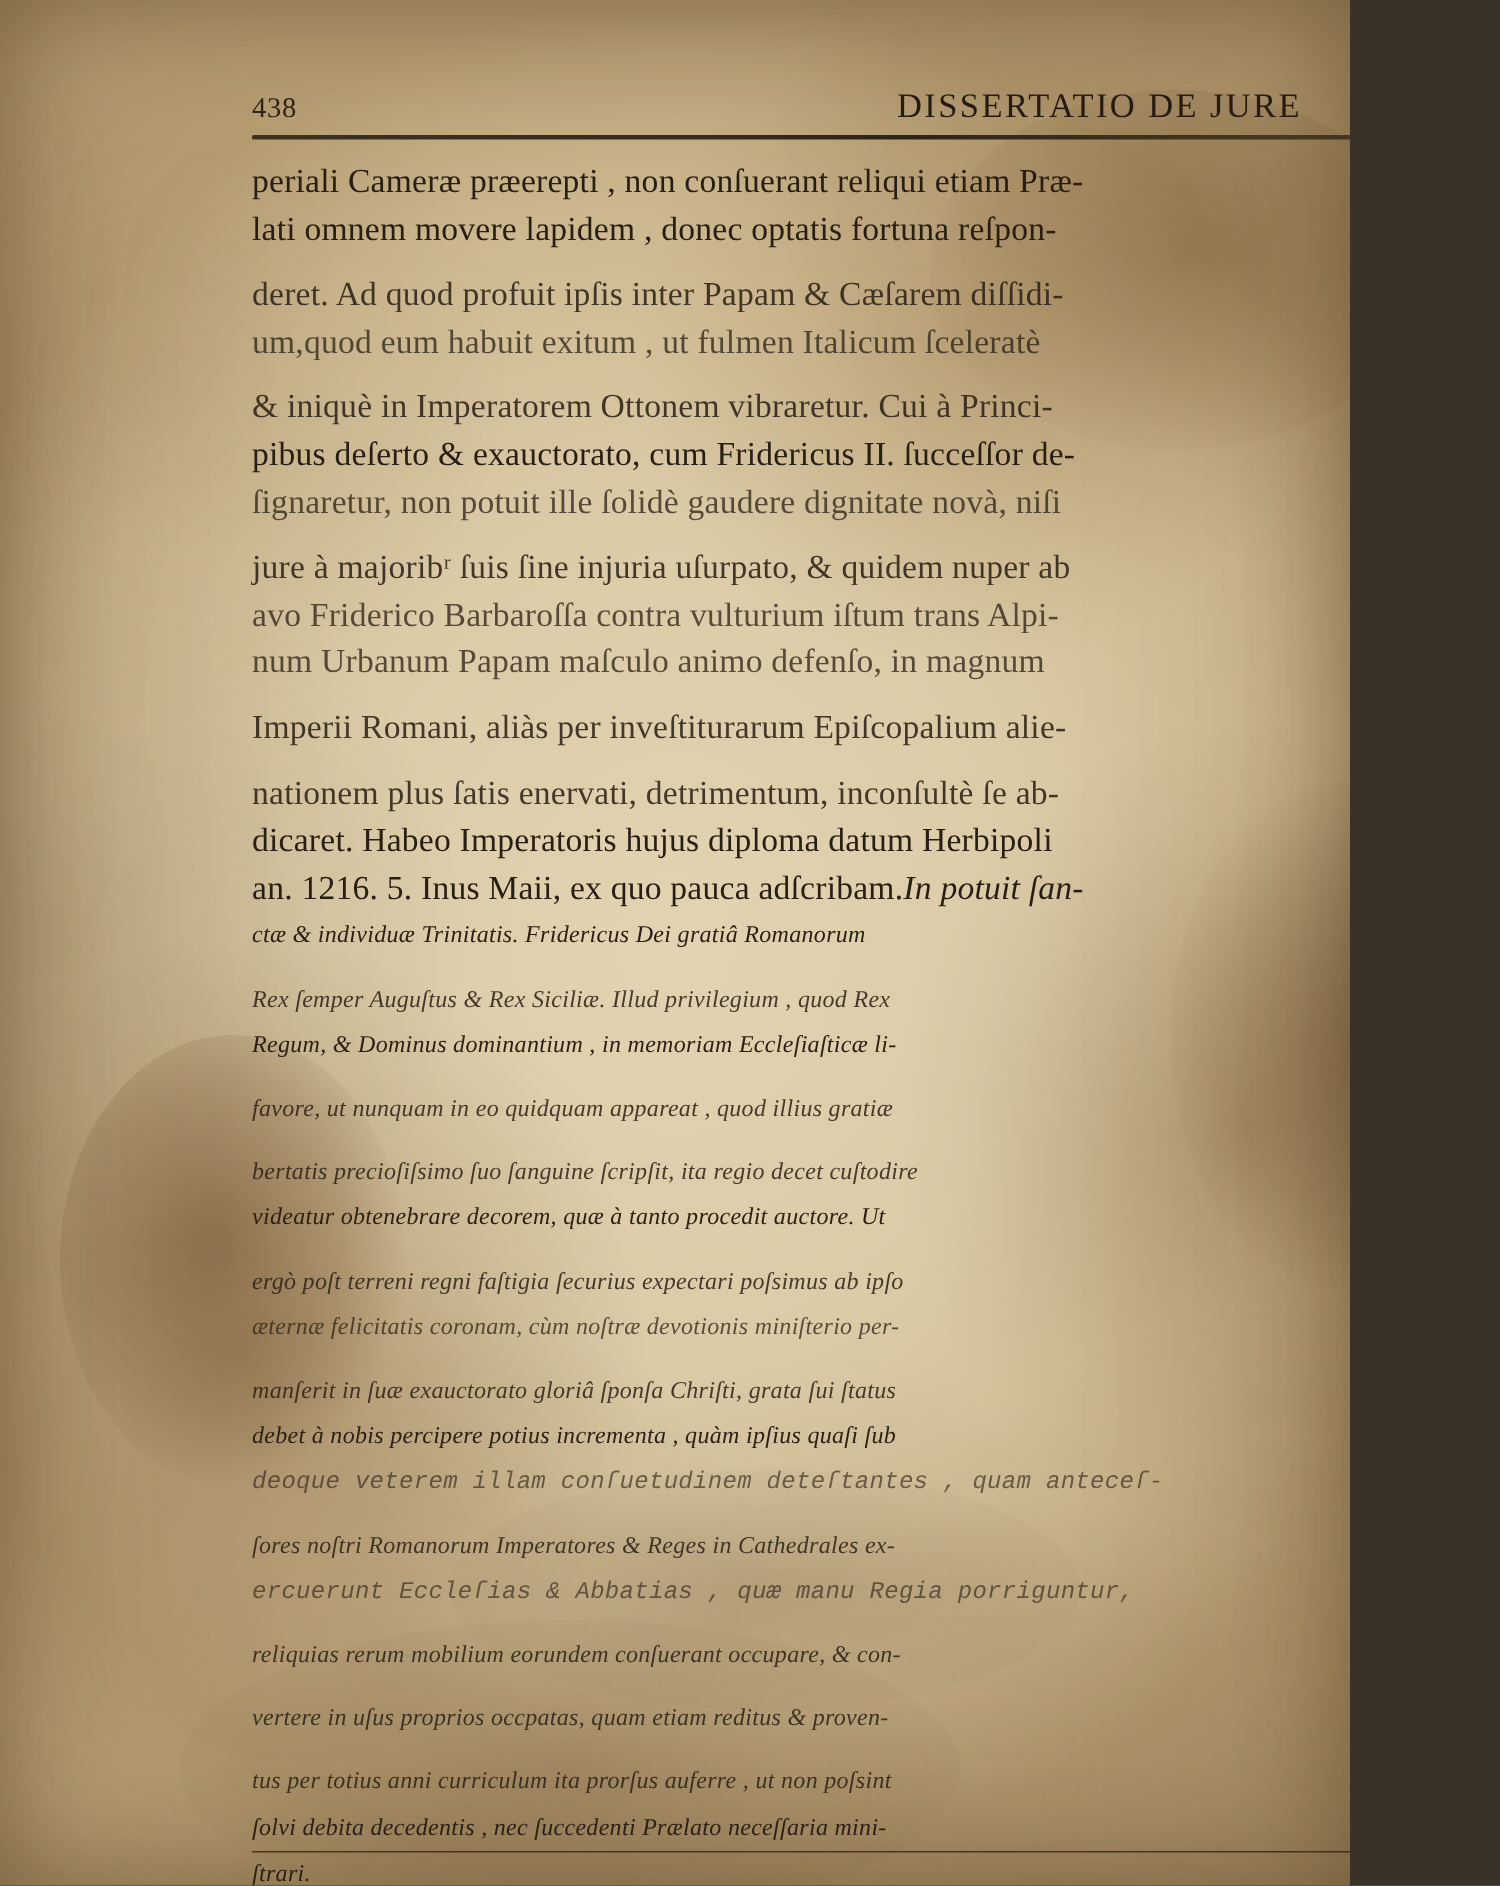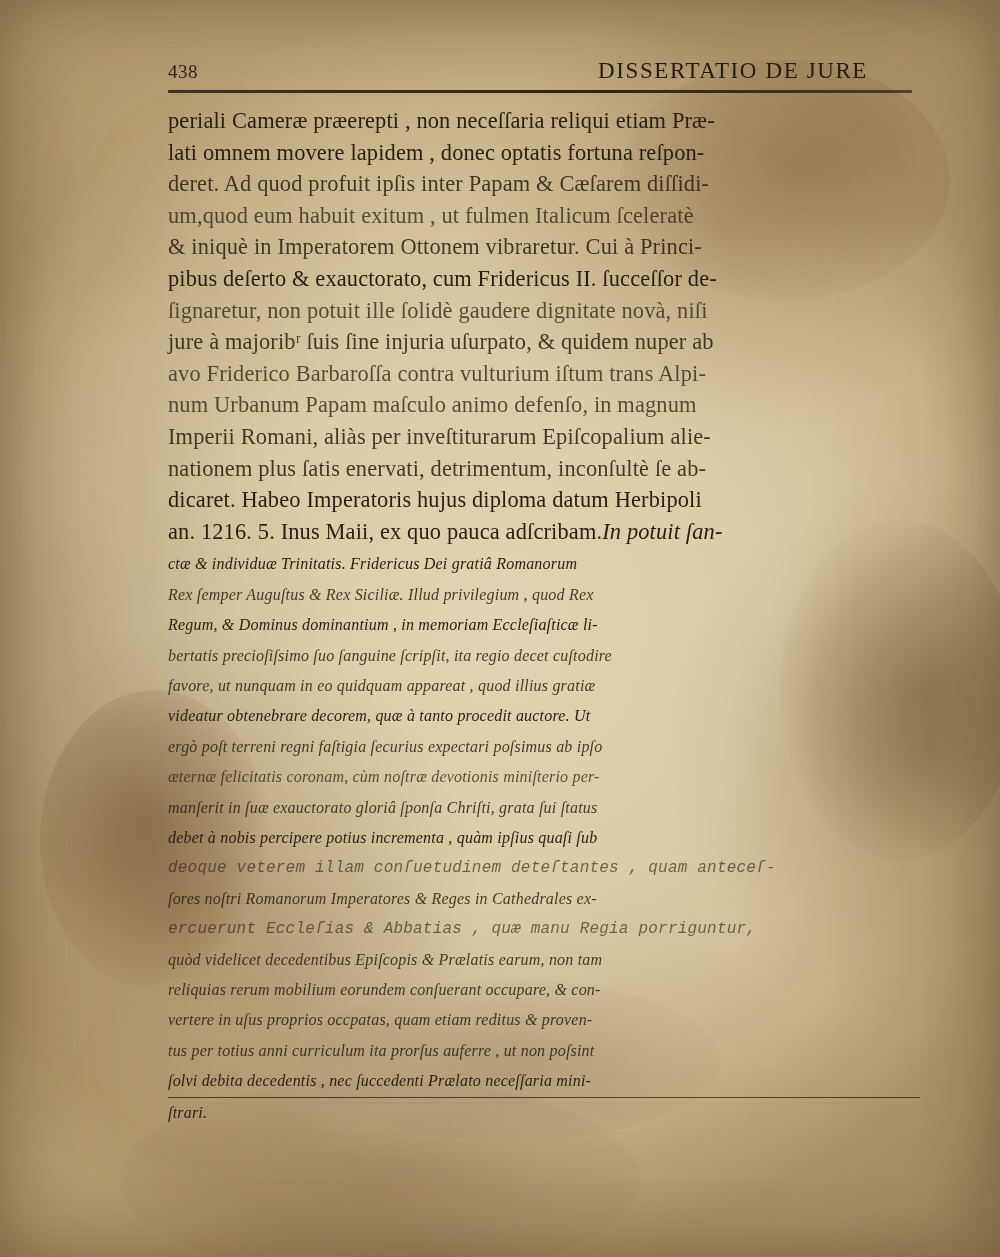--- a/index.html
+++ b/index.html
@@ -9,21 +9,21 @@
   }
   body {
     width: 1000px;
     height: 1257px;
     overflow: hidden;
     font-family: "Liberation Serif", serif;
   }
 
   #page {
     position: relative;
-    width: 1000px;
+    width: 900px;
     height: 1257px;
     background:
       radial-gradient(ellipse 40% 30% at 18% 72%, rgba(120,84,44,0.40) 0%, rgba(120,84,44,0.10) 55%, rgba(120,84,44,0) 75%),
       radial-gradient(ellipse 32% 22% at 72% 18%, rgba(146,110,62,0.32) 0%, rgba(146,110,62,0.08) 60%, rgba(146,110,62,0) 80%),
       radial-gradient(ellipse 30% 26% at 92% 60%, rgba(110,78,40,0.35) 0%, rgba(110,78,40,0.06) 65%, rgba(110,78,40,0) 85%),
       radial-gradient(ellipse 60% 50% at 50% 50%, #e2d3b2 0%, #dbcba7 45%, #cdb88f 80%, #bda477 100%);
     overflow: hidden;
   }
 
   
@@ -114,21 +114,21 @@
     margin-top: 2px;
   }
   .italic-body .ln { display: block; white-space: nowrap; }
   .italic-body .ln.last { text-align: left; padding-right: 40px; }
 
   .ul { border-bottom: 1.5px solid rgba(40,30,18,0.75); }
 
   
   .faded { opacity: 0.62; font-family: Liberation Mono, monospace; }
   .faded2 { opacity: 0.74; }
-  .faded3 { opacity: 0.85; }
+  .faded3 { opacity: 0.85; margin-top: 12px; }
 
   .stain {
     position: absolute;
     border-radius: 50%;
     pointer-events: none;
     mix-blend-mode: multiply;
     z-index: 2;
   }
   .stain.s1 {
     left: 40px; top: 690px; width: 230px; height: 300px;
@@ -165,51 +165,50 @@
   <div class="text-block">
 
     <div class="header-row">
       <div class="folio">438</div>
       <div class="running-head">DISSERTATIO DE JURE</div>
     </div>
 
     <div class="rule"></div>
 
     <div class="roman-body">
-      <span class="ln">periali Cameræ præerepti , non neceſſaria reliqui etiam Præ-</span>
+      <span class="ln">periali Cameræ præerepti , non conſuerant reliqui etiam Præ-</span>
       <span class="ln">lati omnem movere lapidem , donec optatis fortuna reſpon-</span>
       <span class="ln faded3">deret. Ad quod profuit ipſis inter Papam &amp; Cæſarem diſſidi-</span>
       <span class="ln faded2">um,quod eum habuit exitum , ut fulmen Italicum ſceleratè</span>
       <span class="ln faded3">&amp; iniquè in Imperatorem Ottonem vibraretur. Cui à Princi-</span>
       <span class="ln">pibus deſerto &amp; exauctorato, cum Fridericus II. ſucceſſor de-</span>
       <span class="ln faded2">ſignaretur, non potuit ille ſolidè gaudere dignitate novà, niſi</span>
       <span class="ln faded3">jure à majoribʳ ſuis ſine injuria uſurpato, &amp; quidem nuper ab</span>
       <span class="ln faded2">avo Friderico Barbaroſſa contra vulturium iſtum trans Alpi-</span>
       <span class="ln faded2">num Urbanum Papam maſculo animo defenſo, in magnum</span>
       <span class="ln faded3">Imperii Romani, aliàs per inveſtiturarum Epiſcopalium alie-</span>
       <span class="ln faded3">nationem plus ſatis enervati, detrimentum, inconſultè ſe ab-</span>
       <span class="ln">dicaret. Habeo Imperatoris hujus diploma datum Herbipoli</span>
       <span class="ln"><span>an. 1216. 5. Inus Maii, ex quo pauca adſcribam.</span><i>In potuit ſan-</i></span>
     </div>
 
     <div class="italic-body">
       <span class="ln">ctæ &amp; individuæ Trinitatis. Fridericus Dei gratiâ Romanorum</span>
       <span class="ln faded3">Rex ſemper Auguſtus &amp; Rex Siciliæ. Illud privilegium , quod Rex</span>
       <span class="ln">Regum, &amp; Dominus dominantium , in memoriam Eccleſiaſticæ li-</span>
+      <span class="ln faded3">favore, ut nunquam in eo quidquam appareat , quod illius gratiæ</span>
       <span class="ln faded3">bertatis precioſiſsimo ſuo ſanguine ſcripſit, ita regio decet cuſtodire</span>
-      <span class="ln faded3">favore, ut nunquam in eo quidquam appareat , quod illius gratiæ</span>
       <span class="ln">videatur obtenebrare decorem, quæ à tanto procedit auctore.  Ut</span>
       <span class="ln faded3">ergò poſt terreni regni faſtigia ſecurius expectari poſsimus ab ipſo</span>
       <span class="ln faded2">æternæ felicitatis coronam, cùm noſtræ devotionis miniſterio per-</span>
       <span class="ln faded3">manſerit in ſuæ exauctorato gloriâ ſponſa Chriſti, grata ſui ſtatus</span>
       <span class="ln">debet à nobis percipere potius incrementa , quàm ipſius quaſi ſub</span>
       <span class="ln faded">deoque veterem illam conſuetudinem deteſtantes , quam anteceſ-</span>
       <span class="ln faded3">ſores noſtri Romanorum Imperatores &amp; Reges in Cathedrales ex-</span>
       <span class="ln faded">ercuerunt Eccleſias &amp; Abbatias , quæ manu Regia porriguntur,</span>
-      <span class="ln faded3">quòd videlicet decedentibus Epiſcopis &amp; Prælatis earum, non tam</span>
       <span class="ln faded3">reliquias rerum mobilium eorundem conſuerant occupare, &amp; con-</span>
       <span class="ln faded3">vertere in uſus proprios occpatas, quam etiam reditus &amp; proven-</span>
       <span class="ln faded3">tus per totius anni curriculum ita prorſus auferre , ut non poſsint</span>
       <span class="ln ul">ſolvi debita decedentis , nec ſuccedenti Prælato neceſſaria mini-</span>
       <span class="ln last">ſtrari.</span>
     </div>
 
   </div>
 </div>
 

